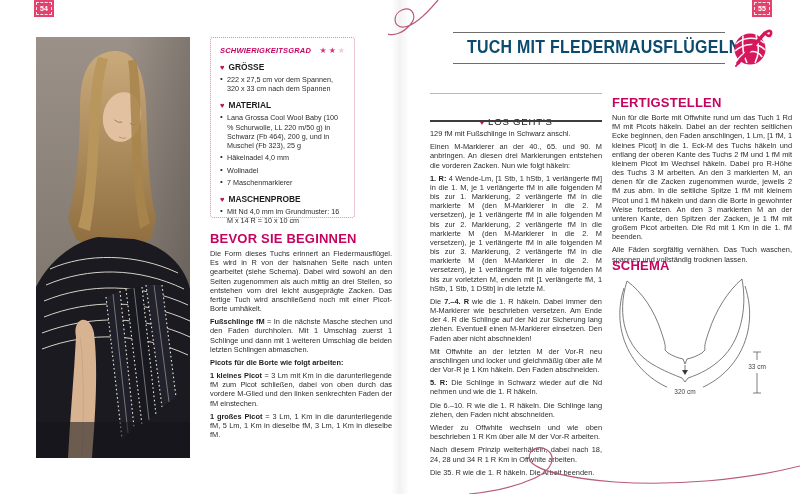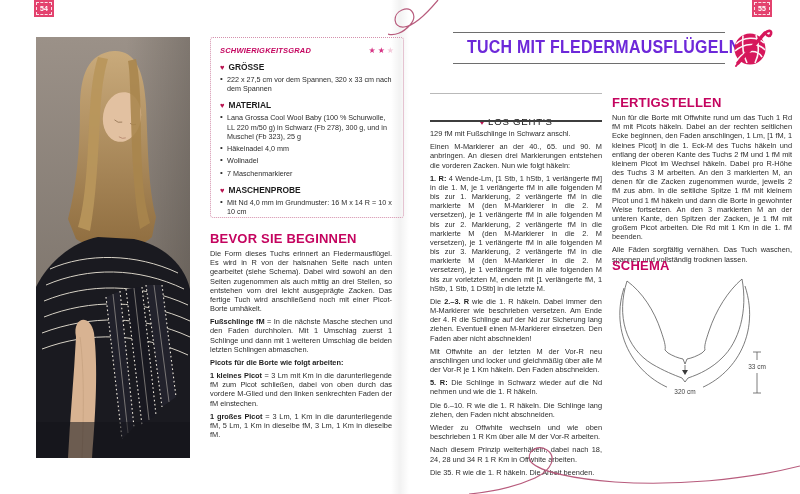--- a/index.html
+++ b/index.html
@@ -25,21 +25,21 @@
     color:#fff; font-size:7px; font-weight:bold;
   }
   .badge-54 { left:34px; }
   .badge-55 { left:752px; }
 
   
   .photo { position:absolute; left:36px; top:37px; width:154px; height:421px; }
 
   
   .infobox {
-    position:absolute; left:210px; top:37px; width:194px; height:181px;
+    position:absolute; left:210px; top:37px; width:145px; height:181px;
     border:1px dotted #d490ac; border-radius:3px; padding:8px 9px 6px 9px;
   }
   .diff-row { display:flex; align-items:center; justify-content:space-between; margin-bottom:2px; }
   .diff-label { color:#c4045f; font-style:italic; font-weight:bold; font-size:7.5px; letter-spacing:0.2px; }
   .stars { display:flex; gap:2px; font-size:8px; line-height:1; }
   .star-filled { color:#d63384; }
   .star-faded  { color:#f3c9da; }
   .ib-head { display:flex; align-items:baseline; gap:4px; font-weight:bold; font-size:8.4px; color:#1b1b1b; margin:7px 0 3px 0; }
   .heart { color:#b8124f; font-size:7.5px; }
   .ib-item { position:relative; font-size:7.2px; line-height:1.28; margin:0 0 3px 0; padding-left:7px; }
@@ -51,21 +51,21 @@
   
   .textcol p { font-size:7.4px; line-height:1.24; text-align:justify; margin:0 0 4px 0; }
   .textcol p b { font-weight:bold; color:#1d1d1d; }
   .before-col { position:absolute; left:210px; top:231px; width:182px; }
 
   
   .title-rule { position:absolute; height:1px; background:#6e6e6e; left:453px; width:272px; }
   .rule-top { top:32px; } .rule-bottom { top:63px; }
   .main-title {
     position:absolute; left:441px; top:36px; width:296px; text-align:right;
-    font-size:19px; font-weight:bold; color:#6d28d9; white-space:nowrap;
+    font-size:19px; font-weight:bold; color:#0c4a6e; white-space:nowrap;
   }
   .main-title span { display:inline-block; transform:scaleX(0.84); transform-origin:center; letter-spacing:0.3px; }
   .yarn-icon { position:absolute; left:729px; top:23px; width:46px; height:46px; }
 
   
   .lg-rule-thin  { position:absolute; left:430px; top:93px;  width:172px; height:1px; background:#b9b9b9; }
   .lg-rule-thick { position:absolute; left:430px; top:120px; width:172px; height:2px; background:#3d3d3d; }
   .lg-head {
     position:absolute; left:430px; top:116px; width:172px; text-align:center;
     font-weight:normal; font-size:9.6px; letter-spacing:0.8px; color:#111;
@@ -171,21 +171,21 @@
     <span class="blt">•</span>
     <span>222 x 27,5 cm vor dem Spannen, 320 x 33 cm nach dem Spannen</span>
   </div>
 
   <div class="ib-head">
     <span class="heart">♥</span>
     <span>MATERIAL</span>
   </div>
   <div class="ib-item">
     <span class="blt">•</span>
-    <span>Lana Grossa Cool Wool Baby (100 % Schurwolle, LL 220 m/50 g) in Schwarz (Fb 278), 300 g, und in Muschel (Fb 323), 25 g</span>
+    <span>Lana Grossa Cool Wool Baby (100 % Schurwolle, LL 220 m/50 g) in Schwarz (Fb 464), 200 g, und in Muschel (Fb 323), 25 g</span>
   </div>
   <div class="ib-item">
     <span class="blt">•</span>
     <span>Häkelnadel 4,0 mm</span>
   </div>
   <div class="ib-item">
     <span class="blt">•</span>
     <span>Wollnadel</span>
   </div>
   <div class="ib-item">
@@ -241,21 +241,21 @@
 <div class="lg-rule-thin"></div>
 <div class="lg-head">
   <span class="heart">♥</span><span>LOS GEHT'S</span>
 </div>
 <div class="lg-rule-thick"></div>
 
 <div class="col-left textcol">
   <p><span></span><b></b><span>129 fM mit Fußschlinge in Schwarz anschl.</span></p>
   <p><span></span><b></b><span>Einen M-Markierer an der 40., 65. und 90. M anbringen. An diesen drei Markierungen entstehen die vorderen Zacken. Nun wie folgt häkeln:</span></p>
   <p><span></span><b>1. R:</b><span> 4 Wende-Lm, [1 Stb, 1 hStb, 1 verlängerte fM] in die 1. M, je 1 verlängerte fM in alle folgenden M bis zur 1. Markierung, 2 verlängerte fM in die markierte M (den M-Markierer in die 2. M versetzen), je 1 verlängerte fM in alle folgenden M bis zur 2. Markierung, 2 verlängerte fM in die markierte M (den M-Markierer in die 2. M versetzen), je 1 verlängerte fM in alle folgenden M bis zur 3. Markierung, 2 verlängerte fM in die markierte M (den M-Markierer in die 2. M versetzen), je 1 verlängerte fM in alle folgenden M bis zur vorletzten M, enden mit [1 verlängerte fM, 1 hStb, 1 Stb, 1 DStb] in die letzte M.</span></p>
-  <p><span>Die </span><b>2.–3. R</b><span> wie die 1. R häkeln. Dabei immer den M-Markierer wie beschrieben versetzen. Am Ende der 4. R die Schlinge auf der Nd zur Sicherung lang ziehen. Eventuell einen M-Markierer einsetzen. Den Faden aber nicht abschneiden!</span></p>
+  <p><span>Die </span><b>7.–4. R</b><span> wie die 1. R häkeln. Dabei immer den M-Markierer wie beschrieben versetzen. Am Ende der 4. R die Schlinge auf der Nd zur Sicherung lang ziehen. Eventuell einen M-Markierer einsetzen. Den Faden aber nicht abschneiden!</span></p>
   <p><span></span><b></b><span>Mit Offwhite an der letzten M der Vor-R neu anschlingen und locker und gleichmäßig über alle M der Vor-R je 1 Km häkeln. Den Faden abschneiden.</span></p>
   <p><span></span><b>5. R:</b><span> Die Schlinge in Schwarz wieder auf die Nd nehmen und wie die 1. R häkeln.</span></p>
   <p><span></span><b></b><span>Die 6.–10. R wie die 1. R häkeln. Die Schlinge lang ziehen, den Faden nicht abschneiden.</span></p>
   <p><span></span><b></b><span>Wieder zu Offwhite wechseln und wie oben beschrieben 1 R Km über alle M der Vor-R arbeiten.</span></p>
   <p><span></span><b></b><span>Nach diesem Prinzip weiterhäkeln, dabei nach 18, 24, 28 und 34 R 1 R Km in Offwhite arbeiten.</span></p>
   <p><span></span><b></b><span>Die 35. R wie die 1. R häkeln. Die Arbeit beenden.</span></p>
 </div>
 
 <div class="col-right textcol">
   <div class="pink-head">FERTIGSTELLEN</div>

